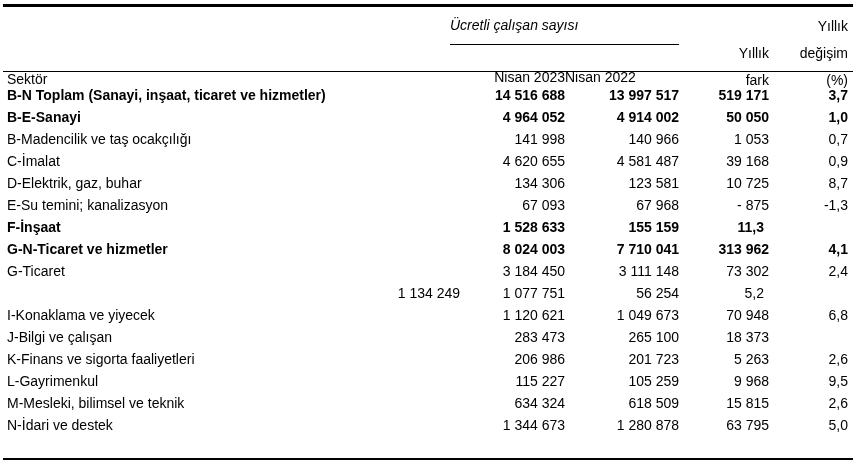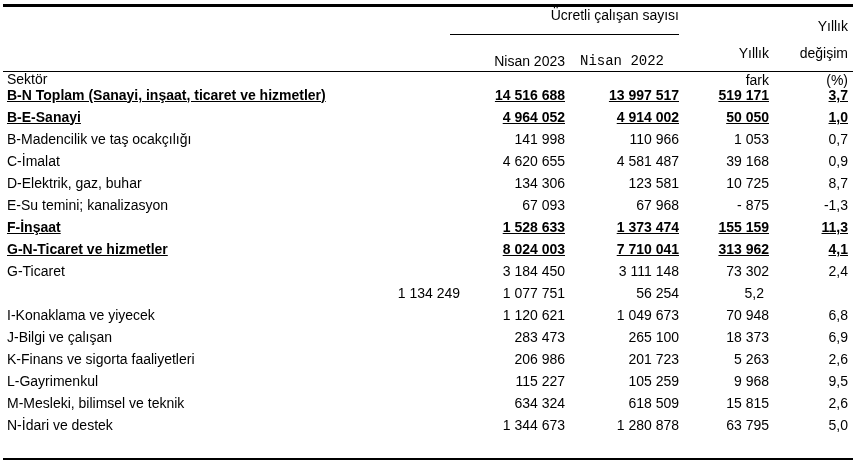--- a/index.html
+++ b/index.html
@@ -38,33 +38,35 @@
   .hdr-sector {
     grid-column: 1;
     padding: 0 0 3px 4px;
     line-height: 16px;
   }
   .spanner {
     grid-column: 2 / 4;
     align-self: start;
   }
   .spanner-title {
-    text-align: right;
-    line-height: 16px;
+    text-align: left;
+    line-height: 16px;
+    margin-top: 10px;
     margin-left: -10px;
     padding-bottom: 11px;
     border-bottom: 1.2px solid #000000;
+    font-style: italic;
   }
   .spanner-cols {
     display: flex;
     line-height: 16px;
-    margin-top: 18px;
+    margin-top: 24px;
   }
   .spanner-cols .sc1 { width: 105px; text-align: right; }
-  .spanner-cols .sc2 { width: 114px; text-align: center; font-family: Liberation Mono, monospace; }
+  .spanner-cols .sc2 { width: 114px; text-align: left; }
   .hdr-fark {
     grid-column: 4;
     text-align: right;
     line-height: 16px;
     padding-bottom: 2px;
   }
   .hdr-pct {
     grid-column: 5;
     text-align: right;
     line-height: 16px;
@@ -77,21 +79,21 @@
     margin: 0 3px;
     padding-top: 12px;
   }
   .row {
     display: grid;
     grid-template-columns: 1fr 105px 114px 90px 84px;
     height: 22px;
     line-height: 22px;
     white-space: nowrap;
   }
-  .row.bold { font-weight: 700; text-decoration: underline; }
+  .row.bold { font-weight: 700; }
   .cell.sector { text-align: left; padding-left: 4px; overflow: hidden; }
   .cell.num { text-align: right; }
   .cell.pct { padding-right: 5px; }
 
   .rule-bottom { margin-top: 22px; }
 </style>
 </head>
 <body>
 
 <div class="page">
@@ -132,21 +134,21 @@
       <div class="row bold">
       <div class="cell sector">B-E-Sanayi</div>
       <div class="cell num">4 964 052</div>
       <div class="cell num">4 914 002</div>
       <div class="cell num">50 050</div>
       <div class="cell num pct">1,0</div>
     </div>
       <div class="row">
       <div class="cell sector">B-Madencilik ve taş ocakçılığı</div>
       <div class="cell num">141 998</div>
-      <div class="cell num">110 966</div>
+      <div class="cell num">140 966</div>
       <div class="cell num">1 053</div>
       <div class="cell num pct">0,7</div>
     </div>
       <div class="row">
       <div class="cell sector">C-İmalat</div>
       <div class="cell num">4 620 655</div>
       <div class="cell num">4 581 487</div>
       <div class="cell num">39 168</div>
       <div class="cell num pct">0,9</div>
     </div>
@@ -160,21 +162,20 @@
       <div class="row">
       <div class="cell sector">E-Su temini; kanalizasyon</div>
       <div class="cell num">67 093</div>
       <div class="cell num">67 968</div>
       <div class="cell num">- 875</div>
       <div class="cell num pct">-1,3</div>
     </div>
       <div class="row bold">
       <div class="cell sector">F-İnşaat</div>
       <div class="cell num">1 528 633</div>
-      <div class="cell num">1 373 474</div>
       <div class="cell num">155 159</div>
       <div class="cell num pct">11,3</div>
     </div>
       <div class="row bold">
       <div class="cell sector">G-N-Ticaret ve hizmetler</div>
       <div class="cell num">8 024 003</div>
       <div class="cell num">7 710 041</div>
       <div class="cell num">313 962</div>
       <div class="cell num pct">4,1</div>
     </div>
@@ -196,21 +197,20 @@
       <div class="cell num">1 120 621</div>
       <div class="cell num">1 049 673</div>
       <div class="cell num">70 948</div>
       <div class="cell num pct">6,8</div>
     </div>
       <div class="row">
       <div class="cell sector">J-Bilgi ve çalışan</div>
       <div class="cell num">283 473</div>
       <div class="cell num">265 100</div>
       <div class="cell num">18 373</div>
-      <div class="cell num pct">6,9</div>
     </div>
       <div class="row">
       <div class="cell sector">K-Finans ve sigorta faaliyetleri</div>
       <div class="cell num">206 986</div>
       <div class="cell num">201 723</div>
       <div class="cell num">5 263</div>
       <div class="cell num pct">2,6</div>
     </div>
       <div class="row">
       <div class="cell sector">L-Gayrimenkul</div>

